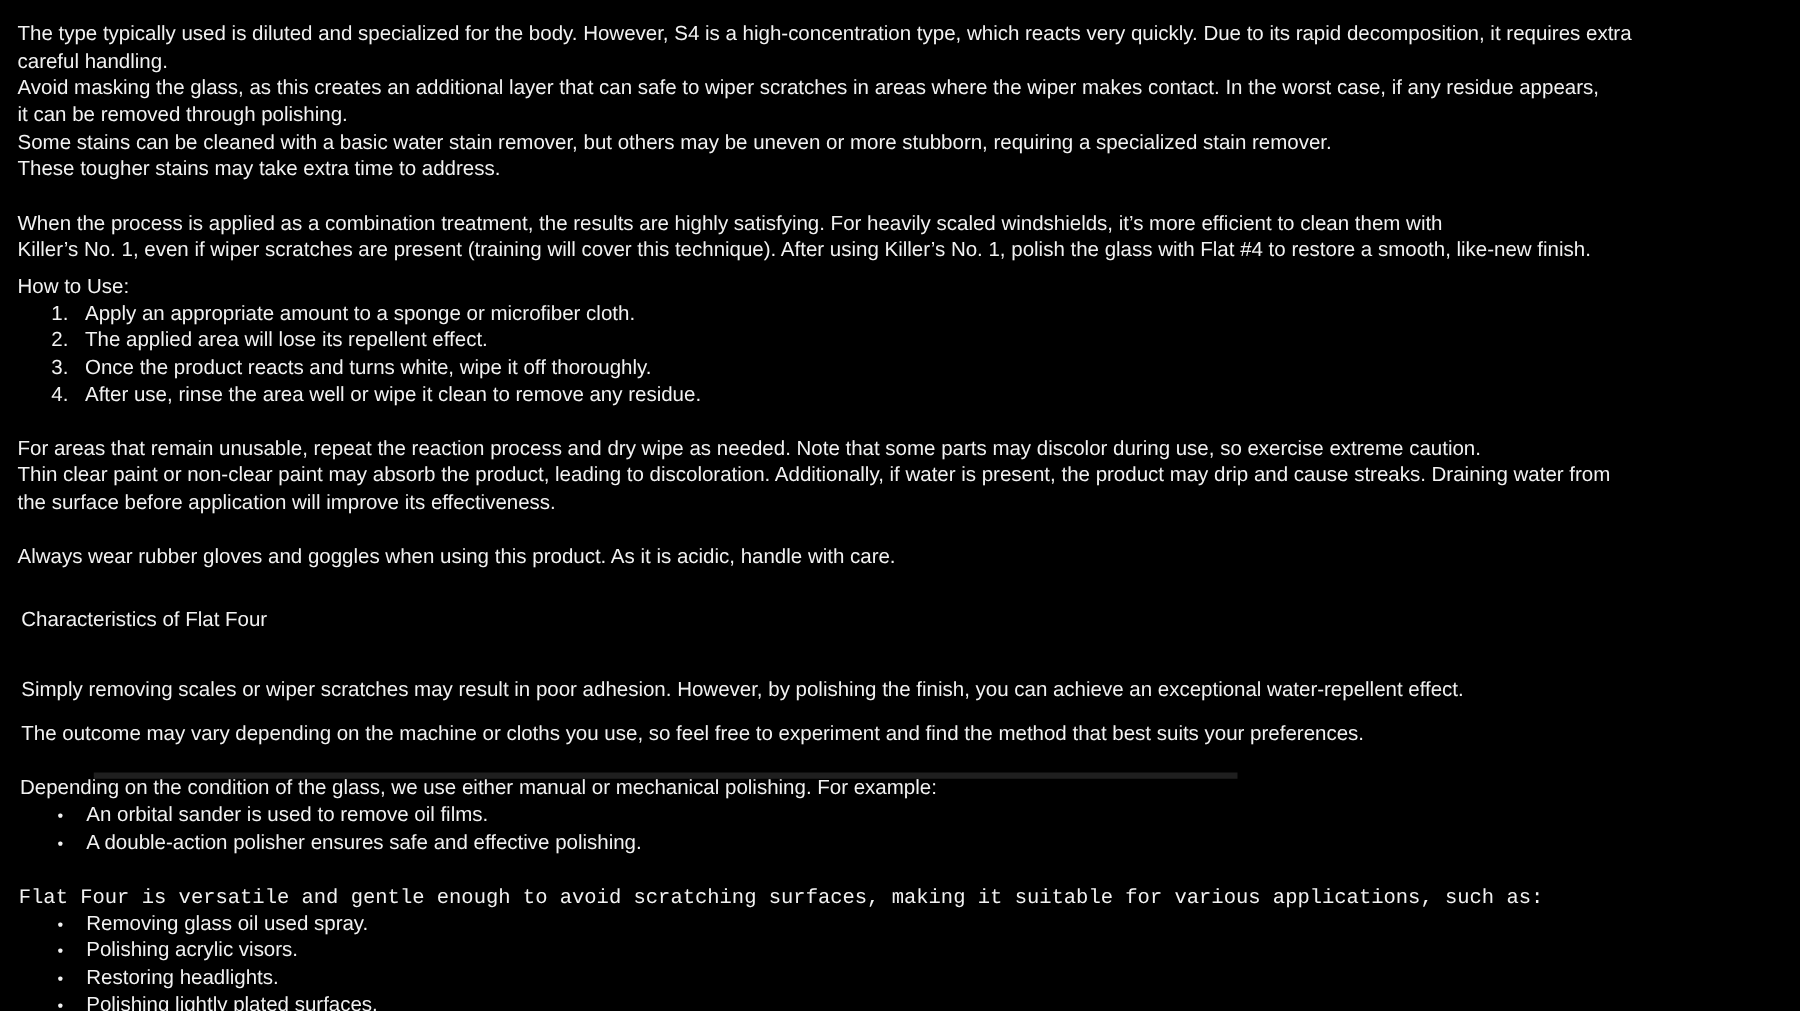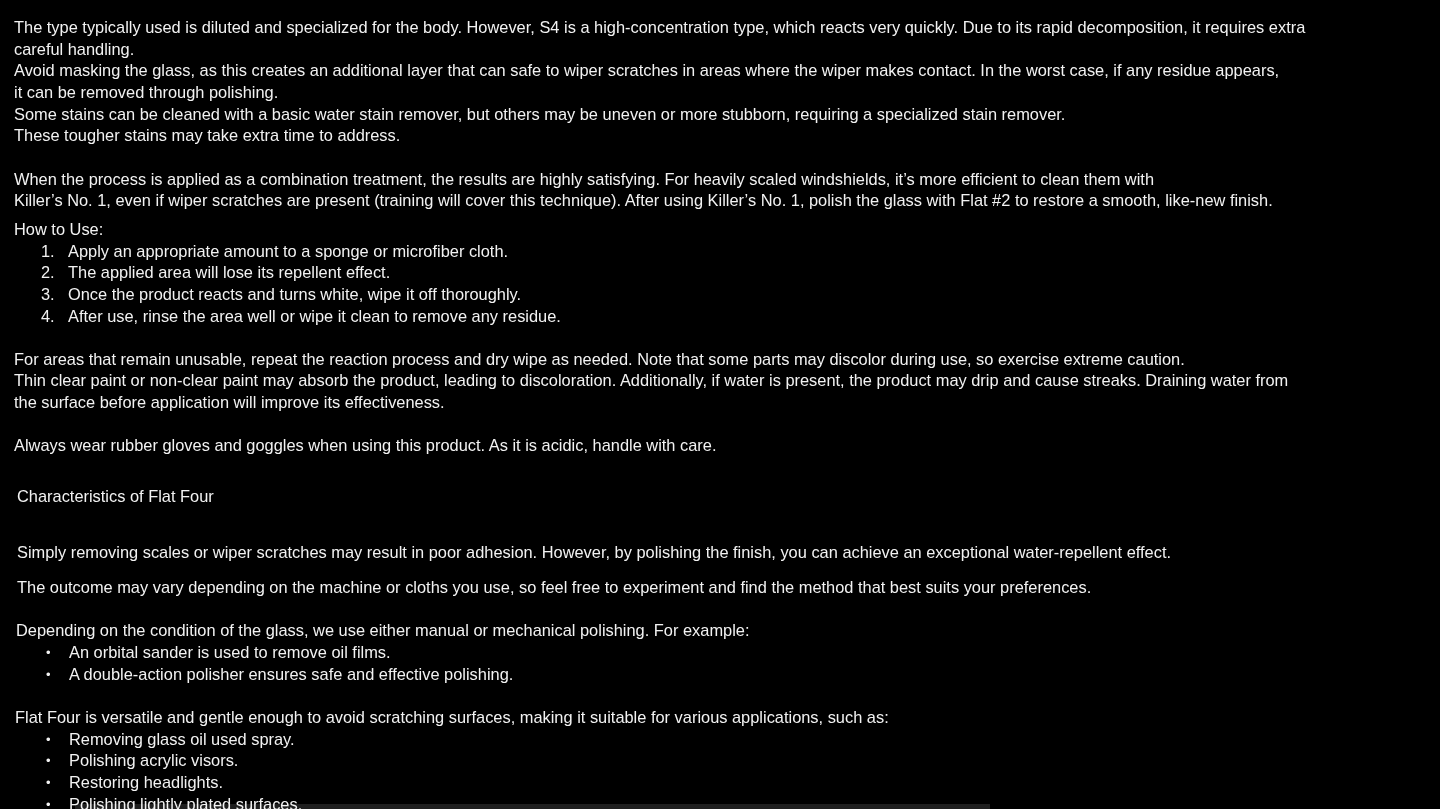--- a/index.html
+++ b/index.html
@@ -6,21 +6,21 @@
     margin: 0;
     padding: 0;
     background: #000000;
     width: 1440px;
     height: 809px;
     overflow: hidden;
   }
   .doc {
     position: relative;
     width: 1440px;
-    height: 809px;
+    height: 623px;
     box-sizing: border-box;
     padding: 17px 4px 0 14px;
     color: #f2f2f2;
     font-family: "Liberation Sans", sans-serif;
     font-size: 16.4px;
     font-weight: 400;
   }
   .line {
     line-height: 21.65px;
     white-space: nowrap;
@@ -39,21 +39,21 @@
     flex: 0 0 auto;
   }
   .ul-marker {
     display: inline-block;
     margin-left: 32px;
     width: 23px;
     flex: 0 0 auto;
     font-size: 13px;
     line-height: 21.65px;
   }
-  .ind1 { padding-left: 1px; }
+  .ind1 { padding-left: 1px; font-family: Liberation Mono, monospace; }
   .ind2 { padding-left: 2px; }
   .ind3 { padding-left: 3px; margin-top: 13px; }
   .clipped-strip {
     position: absolute;
     left: 75px;
     bottom: 0;
     width: 915px;
     height: 5px;
     background: rgba(255,255,255,0.12);
   }
@@ -66,21 +66,21 @@
   <div class="line">The type typically used is diluted and specialized for the body. However, S4 is a high-concentration type, which reacts very quickly. Due to its rapid decomposition, it requires extra</div>
   <div class="line">careful handling.</div>
   <div class="line">Avoid masking the glass, as this creates an additional layer that can safe to wiper scratches in areas where the wiper makes contact. In the worst case, if any residue appears,</div>
   <div class="line">it can be removed through polishing.</div>
   <div class="line">Some stains can be cleaned with a basic water stain remover, but others may be uneven or more stubborn, requiring a specialized stain remover.</div>
   <div class="line">These tougher stains may take extra time to address.</div>
 
   <div class="gap"></div>
 
   <div class="line">When the process is applied as a combination treatment, the results are highly satisfying. For heavily scaled windshields, it’s more efficient to clean them with</div>
-  <div class="line">Killer’s No. 1, even if wiper scratches are present (training will cover this technique). After using Killer’s No. 1, polish the glass with Flat #2 to restore a smooth, like-new finish.</div>
+  <div class="line">Killer’s No. 1, even if wiper scratches are present (training will cover this technique). After using Killer’s No. 1, polish the glass with Flat #4 to restore a smooth, like-new finish.</div>
 
   <div class="halfgap"></div>
 
   <div class="line">How to Use:</div>
   <div class="ol-row">
     <span class="ol-num">1.</span>
     <span>Apply an appropriate amount to a sponge or microfiber cloth.</span>
   </div>
   <div class="ol-row">
     <span class="ol-num">2.</span>

